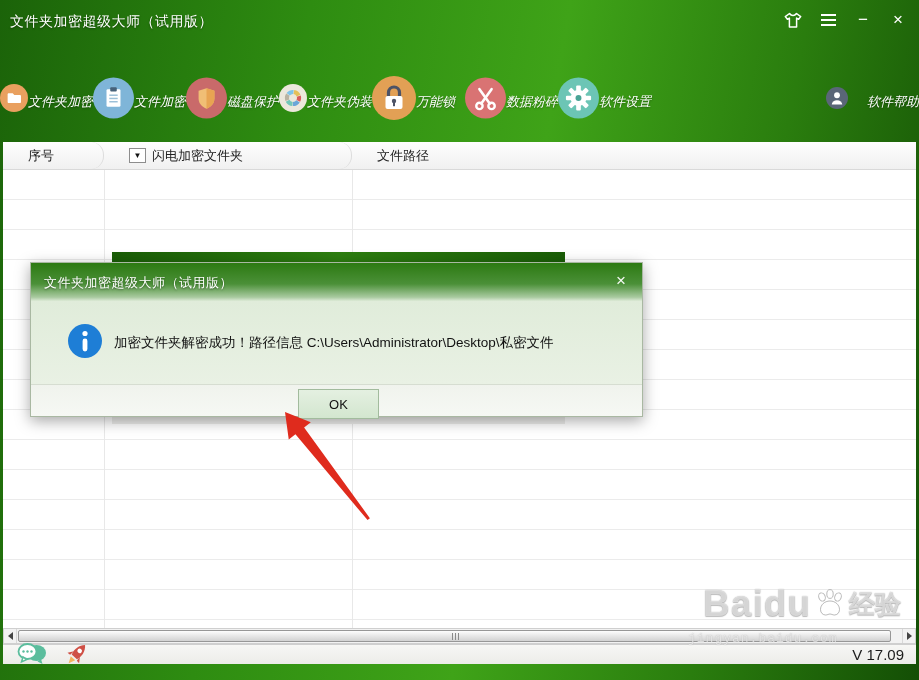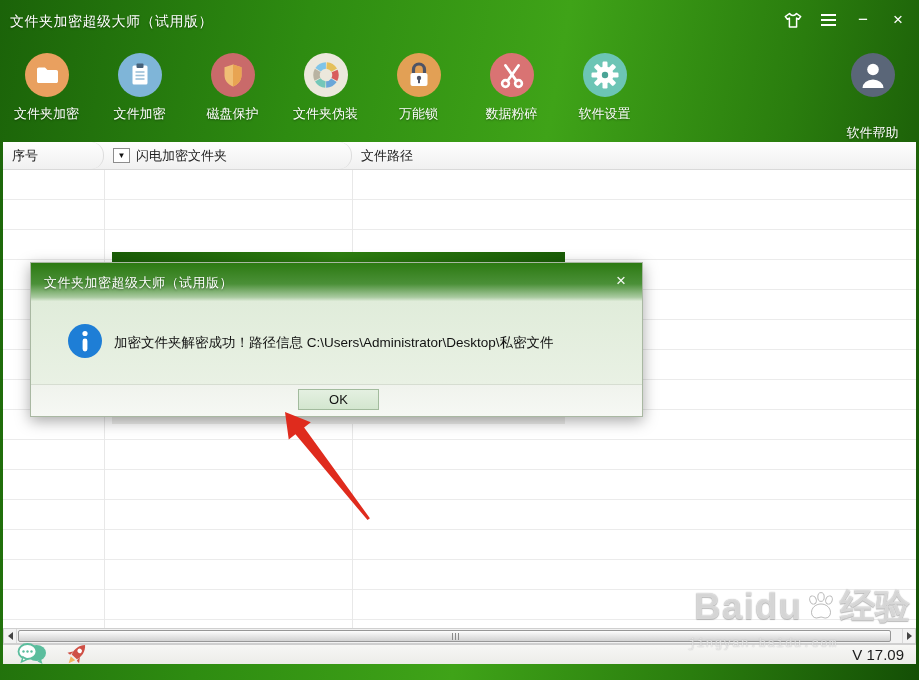--- a/index.html
+++ b/index.html
@@ -17,29 +17,29 @@
     position:absolute; left:10px; top:13px; color:#fff; font-size:14px;
     text-shadow:0 1px 2px rgba(0,0,0,.45); letter-spacing:.5px;
   }
   .tb-controls { position:absolute; right:8px; top:0; height:40px; display:flex; align-items:center; gap:9px; }
   .tb-btn { width:26px; height:26px; display:flex; align-items:center; justify-content:center;
     color:#fff; font-size:17px; cursor:default; }
   .menu-lines { width:15px; height:2px; background:#fff; box-shadow:0 5px 0 #fff,0 10px 0 #fff; margin-bottom:10px; }
 
   
   .toolbar { position:absolute; top:40px; left:0; right:0; height:102px; display:flex; }
-  .tool-item { width:93px; display:flex; flex-direction:column; align-items:center; padding-top:13px; cursor:default; }
+  .tool-item { width:93px; display:flex; flex-direction:row; align-items:center; padding-top:13px; cursor:default;font-style:italic; }
   .tool-item.last { margin-left:auto;gap:19px; }
   .tool-item svg { width:44px; height:44px; }
   .tool-label { margin-top:8px; color:#fff; font-size:13px; text-shadow:0 1px 2px rgba(0,0,0,.4); white-space:nowrap; }
 
   
   .thead { position:absolute; top:142px; left:3px; right:3px; height:28px;
     background:linear-gradient(#fefefe,#f0f0f0); border-bottom:1px solid #d9d9d9; display:flex; }
-  .th { display:flex; align-items:center; padding-left:9px; font-size:13px; color:#222; border-right:1px solid #dcdcdc;border-radius:13px; }
+  .th { display:flex; align-items:center; padding-left:25px; font-size:13px; color:#222; border-right:1px solid #dcdcdc;border-radius:13px; }
   .th.c1 { width:101px; }
   .th.c2 { width:248px; gap:6px; }
   .th.c3 { flex:1; border-right:none;text-align:right; }
   .filter-box { width:17px; height:15px; background:#fff; border:1px solid #8d8d8d; display:flex;
     align-items:center; justify-content:center; font-size:8px; color:#111; }
   .tbody { position:absolute; top:170px; left:3px; right:3px; height:458px; background-color:#fff;
     background-image:repeating-linear-gradient(to bottom, #ffffff 0px, #ffffff 29px, #ebebeb 29px, #ebebeb 30px); }
   .vline { position:absolute; top:170px; height:458px; width:1px; background:#e8e8e8; }
   .vline.v1 { left:104px; } .vline.v2 { left:352px; }
 
@@ -74,34 +74,34 @@
   .dlg-title-text { position:absolute; left:13px; top:11px; color:#fff; font-size:13px;
     text-shadow:0 1px 2px rgba(0,0,0,.4); letter-spacing:.5px; }
   .dlg-close { position:absolute; right:10px; top:7px; width:22px; height:22px; display:flex;
     align-items:center; justify-content:center; color:rgba(255,255,255,.95); font-size:17px; }
   .dlg-body { position:relative; height:83px; background:linear-gradient(#e0ecda,#e9f1e4);padding-left:36px; }
   .info-icon { position:absolute; left:36px; top:22px; }
   .dlg-message { position:absolute; left:83px; top:0; height:83px; right:12px; display:flex;
     align-items:center; font-size:13.5px; color:#111; }
   .dlg-buttons { position:relative; height:32px; background:linear-gradient(#f0f3ed,#f6f8f4);
     border-top:1px solid #d6ddd1; }
-  .ok-button { position:absolute; left:267px; top:4px; width:81px; height:21px;
+  .ok-button { position:absolute; left:267px; top:4px; width:81px; height:30px;
     background:linear-gradient(#e4f0e1,#d3e6cf); border:1px solid #a2bb9d; font-size:13px; color:#111;
     display:flex; align-items:center; justify-content:center; }
 
   
   .red-arrow { position:absolute; left:255px; top:392px; width:150px; height:150px; z-index:30; pointer-events:none; }
 
   
   .watermark { position:absolute; left:688px; top:583px; width:228px; z-index:40; text-align:left; pointer-events:none; }
   .wm-line1 { display:flex; align-items:center; justify-content:center; gap:2px;
     color:rgba(255,255,255,.62); font-weight:bold;
     text-shadow:0 0 1px rgba(130,130,130,.75), 0 1px 1px rgba(120,120,120,.45); }
   .wm-brand { font-size:37px; letter-spacing:1px; }
-  .wm-suffix { font-size:35px; }
+  .wm-suffix { font-size:26px; }
   .wm-line2 { margin-top:6px; font-size:13px; letter-spacing:1px; color:rgba(255,255,255,.66);
     text-shadow:0 0 1px rgba(140,140,140,.7);font-family:Liberation Mono, monospace; }
 </style>
 </head>
 <body>
 
 <div class="window">
 
   <div class="titlebar">
     <span class="title">文件夹加密超级大师（试用版）</span>

